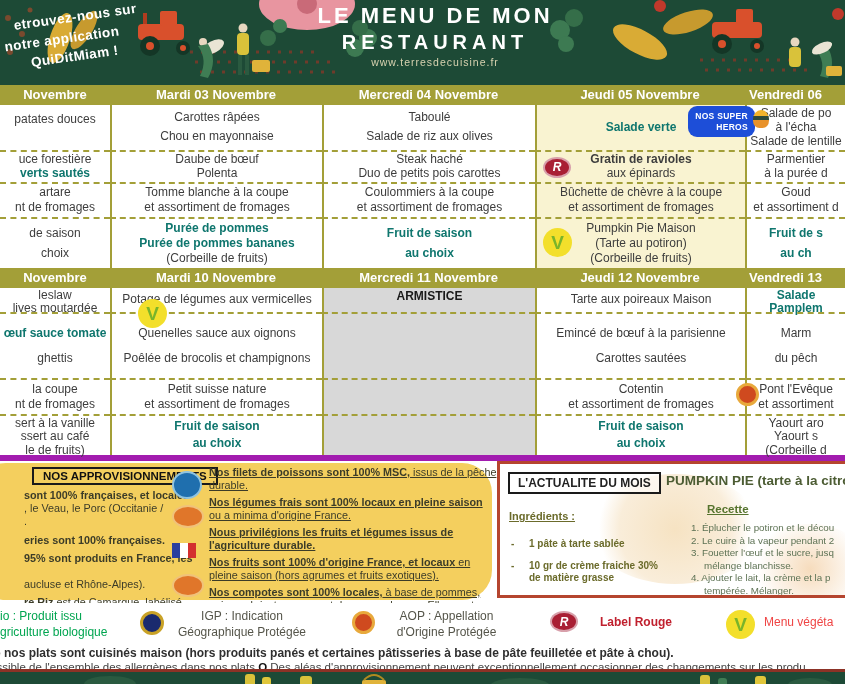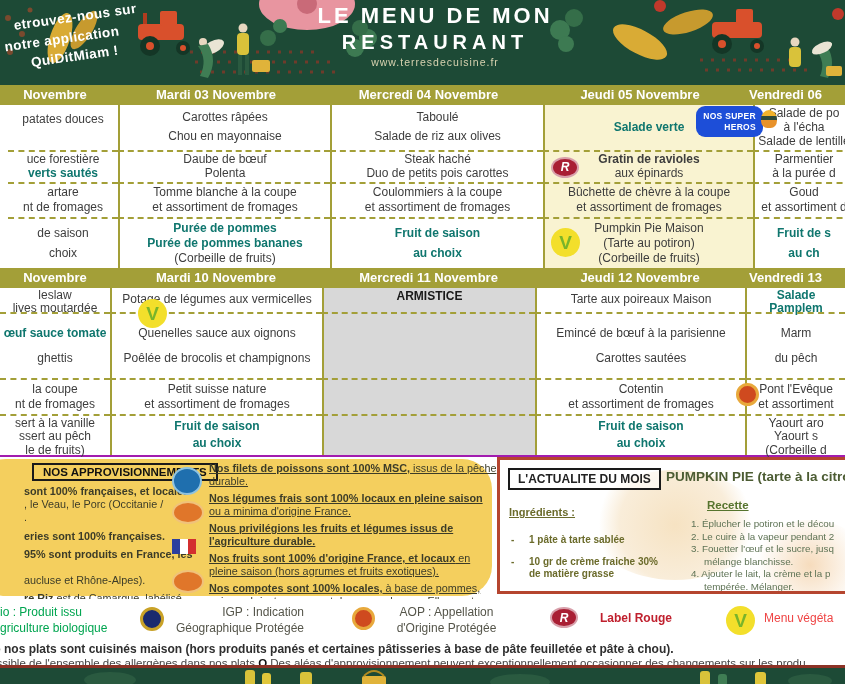--- a/index.html
+++ b/index.html
@@ -16,22 +16,22 @@
   .t1{font-size:22px;letter-spacing:3px;font-weight:bold;}
   .t2{font-size:20px;letter-spacing:5px;font-weight:bold;margin-top:2px;}
   .tw{font-size:10.5px;letter-spacing:1px;color:#d8d2b0;margin-top:2px;}
 
   
   .dayrow{display:grid;grid-template-columns:110px 212px 213px 210px 100px;background:#a39f38;}
   .hcell{color:#fff;font-weight:bold;font-size:13px;text-align:center;height:20px;line-height:20px;
          white-space:nowrap;overflow:visible;}
   .hleft{text-align:left;padding-left:4px;}
   .grid{display:grid;grid-template-columns:110px 212px 213px 210px 100px;background:#fff;}
-  .w1{grid-template-rows:45px 32px 35px 51px;margin-left:8px;}
-  .w2{grid-template-rows:24px 66px 36px 41px;border-bottom:2px solid #a21caf;}
+  .w1{grid-template-rows:45px 32px 35px 51px;}
+  .w2{grid-template-rows:24px 66px 36px 41px;border-bottom:6px solid #a21caf;}
   .cell{position:relative;display:flex;flex-direction:column;justify-content:space-evenly;align-items:center;
         text-align:center;font-size:12px;color:#3d3d3d;line-height:1.12;border-left:2px solid #a39f38;
         border-top:2px dashed #a39f38;padding:1px 2px;box-sizing:border-box;}
   .grid .cell:nth-child(5n+1){border-left:none;}
   .grid .cell:nth-child(-n+5){border-top:none;}
   .ln{white-space:nowrap;}
   .g{color:#0f766e;font-weight:bold;}
   .bld{font-weight:bold;}
   .yl{background:#f9f3d1;}
   .gray{background:#d8d8d8;justify-content:flex-start;}
@@ -91,21 +91,21 @@
   .rect{position:absolute;left:207px;top:39px;font-weight:bold;text-decoration:underline;color:#56742e;font-size:11.5px;}
   .steps{position:absolute;left:191px;top:58px;font-size:9.8px;color:#5e7355;line-height:1.28;width:170px;}
   .steps .st{white-space:nowrap;}
   .steps .st2{padding-left:13px;white-space:nowrap;}
 
   
   .legend{position:relative;width:845px;height:43px;background:#fff;font-size:12px;color:#55554a;}
   .biotxt{position:absolute;left:0;top:6px;color:#00a550;line-height:1.3;white-space:nowrap;}
   .igpicon{position:absolute;left:140px;top:8px;width:18px;height:18px;border-radius:50%;background:#1a2a6e;
            border:3px solid #c9a227;box-sizing:content-box;}
-  .igptxt{position:absolute;left:164px;top:6px;width:140px;text-align:right;line-height:1.3;}
+  .igptxt{position:absolute;left:172px;top:6px;width:140px;text-align:center;line-height:1.3;}
   .aopicon2{position:absolute;left:352px;top:8px;width:17px;height:17px;border-radius:50%;background:#cf4a1f;
             border:3px solid #e8a93c;box-sizing:content-box;}
   .aoptxt{position:absolute;left:384px;top:6px;width:125px;text-align:center;line-height:1.3;}
   .lricon2{position:absolute;left:552px;top:10px;}
   .lrtxt{position:absolute;left:600px;top:12px;color:#c0202e;font-weight:bold;}
   .vicon2{position:absolute;left:726px;top:7px;}
   .vegtxt{position:absolute;left:764px;top:12px;color:#ef4444;white-space:nowrap;}
 
   
   .footer{position:relative;width:845px;height:23px;overflow:hidden;}
@@ -350,21 +350,21 @@
       <div class="ln">et assortiment de fromages</div>
     </div>
     <div class="cell">
       <span class="aopicon aop-fri"></span>
       <div class="ln">Pont l'Evêque</div>
       <div class="ln">et assortiment</div>
     </div>
 
     <div class="cell">
       <div class="ln">sert à la vanille</div>
-      <div class="ln">ssert au pêch</div>
+      <div class="ln">ssert au café</div>
       <div class="ln">le de fruits)</div>
     </div>
     <div class="cell">
       <div class="ln g">Fruit de saison</div>
       <div class="ln g">au choix</div>
     </div>
     <div class="cell gray"></div>
     <div class="cell">
       <div class="ln g">Fruit de saison</div>
       <div class="ln g">au choix</div>

